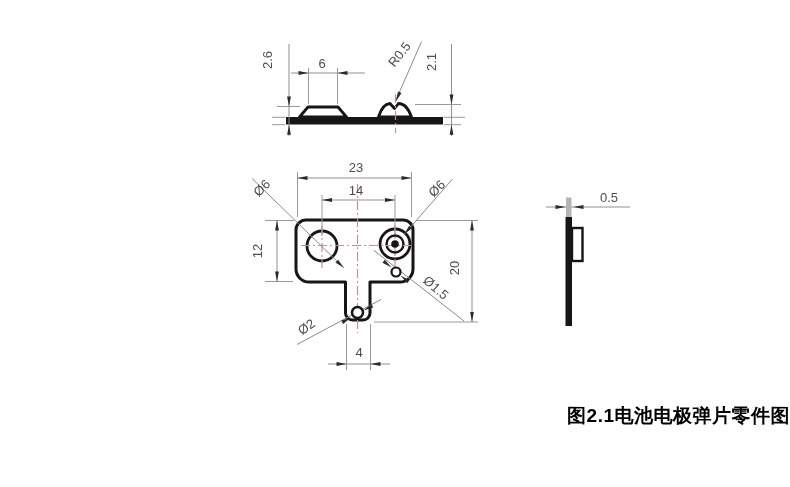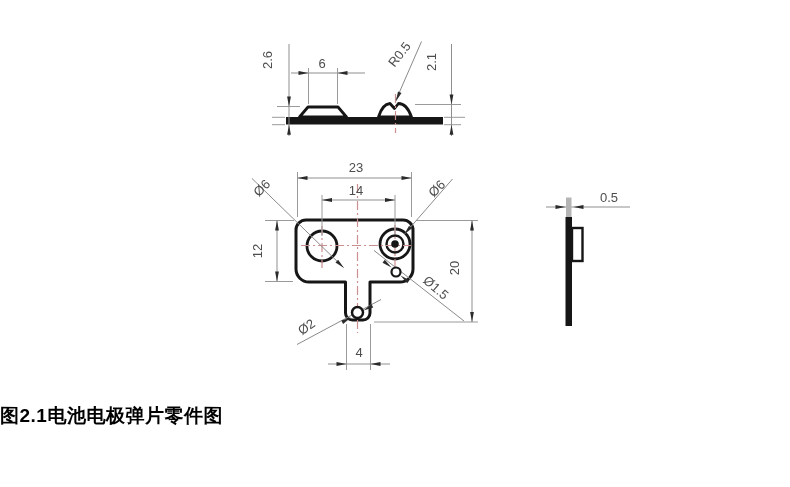--- a/index.html
+++ b/index.html
@@ -7,21 +7,21 @@
           font-family:"Liberation Sans", sans-serif;}
   svg{position:absolute;left:0;top:0;}
   .dimtext{font-family:"Liberation Sans", sans-serif;font-size:13px;fill:#4d4d4d;
            text-anchor:middle;}
   .dimline{stroke:#8f8f8f;stroke-width:1;fill:none;}
   .extline{stroke:#9a9a9a;stroke-width:1;fill:none;}
   .leader{stroke:#8a8a8a;stroke-width:1;fill:none;}
   .outline{stroke:#161616;fill:#ffffff;}
   .ah{fill:#2b2b2b;stroke:none;}
   .cline{stroke:#cc8f8f;stroke-width:1.2;fill:none;stroke-dasharray:9 3 2 3;}
-  #caption{position:absolute;left:0;top:403px;width:100%;text-align:left;
+  #caption{position:absolute;left:0;top:403px;width:100%;text-align:right;
            font-size:19px;font-weight:bold;color:#000;letter-spacing:0.5px;
            font-family:"Liberation Sans", sans-serif;}
 </style>
 </head>
 <body>
 
 <div id="canvas">
 <svg width="790" height="487" viewBox="0 0 790 487">
 
   <g>

